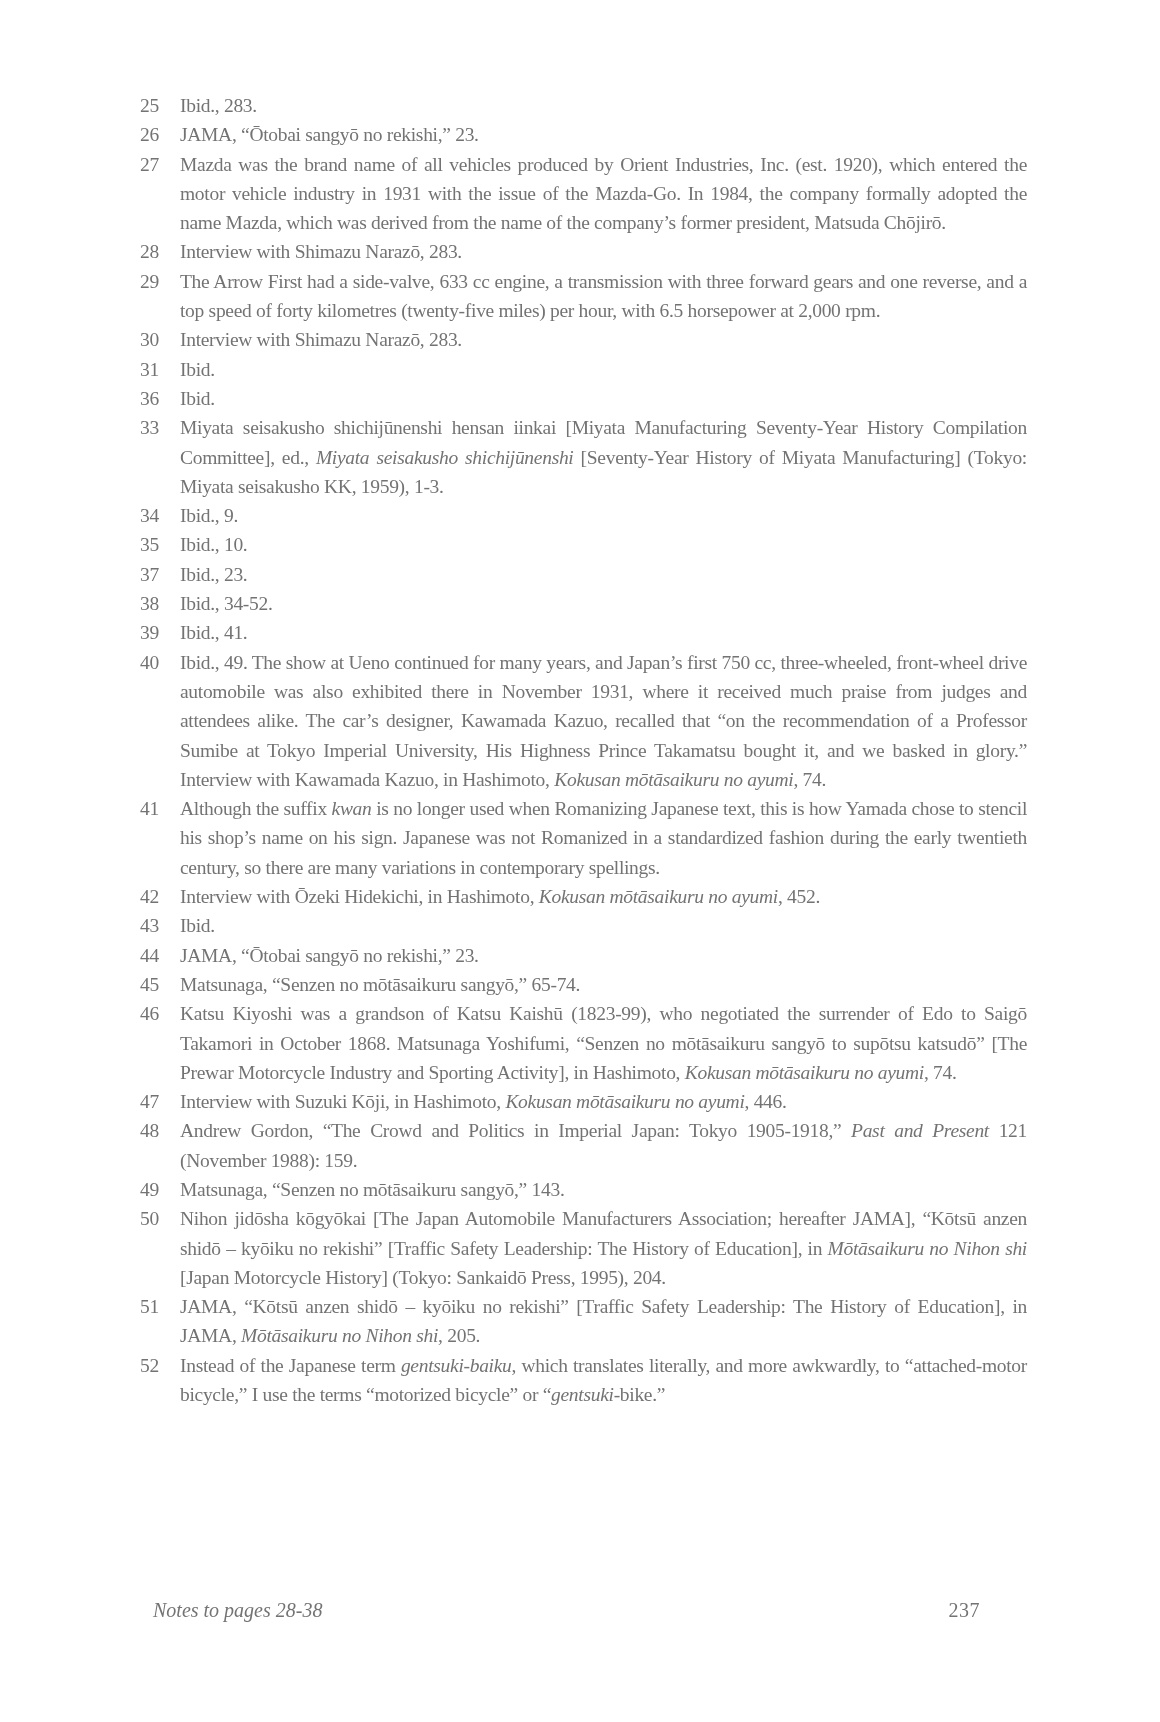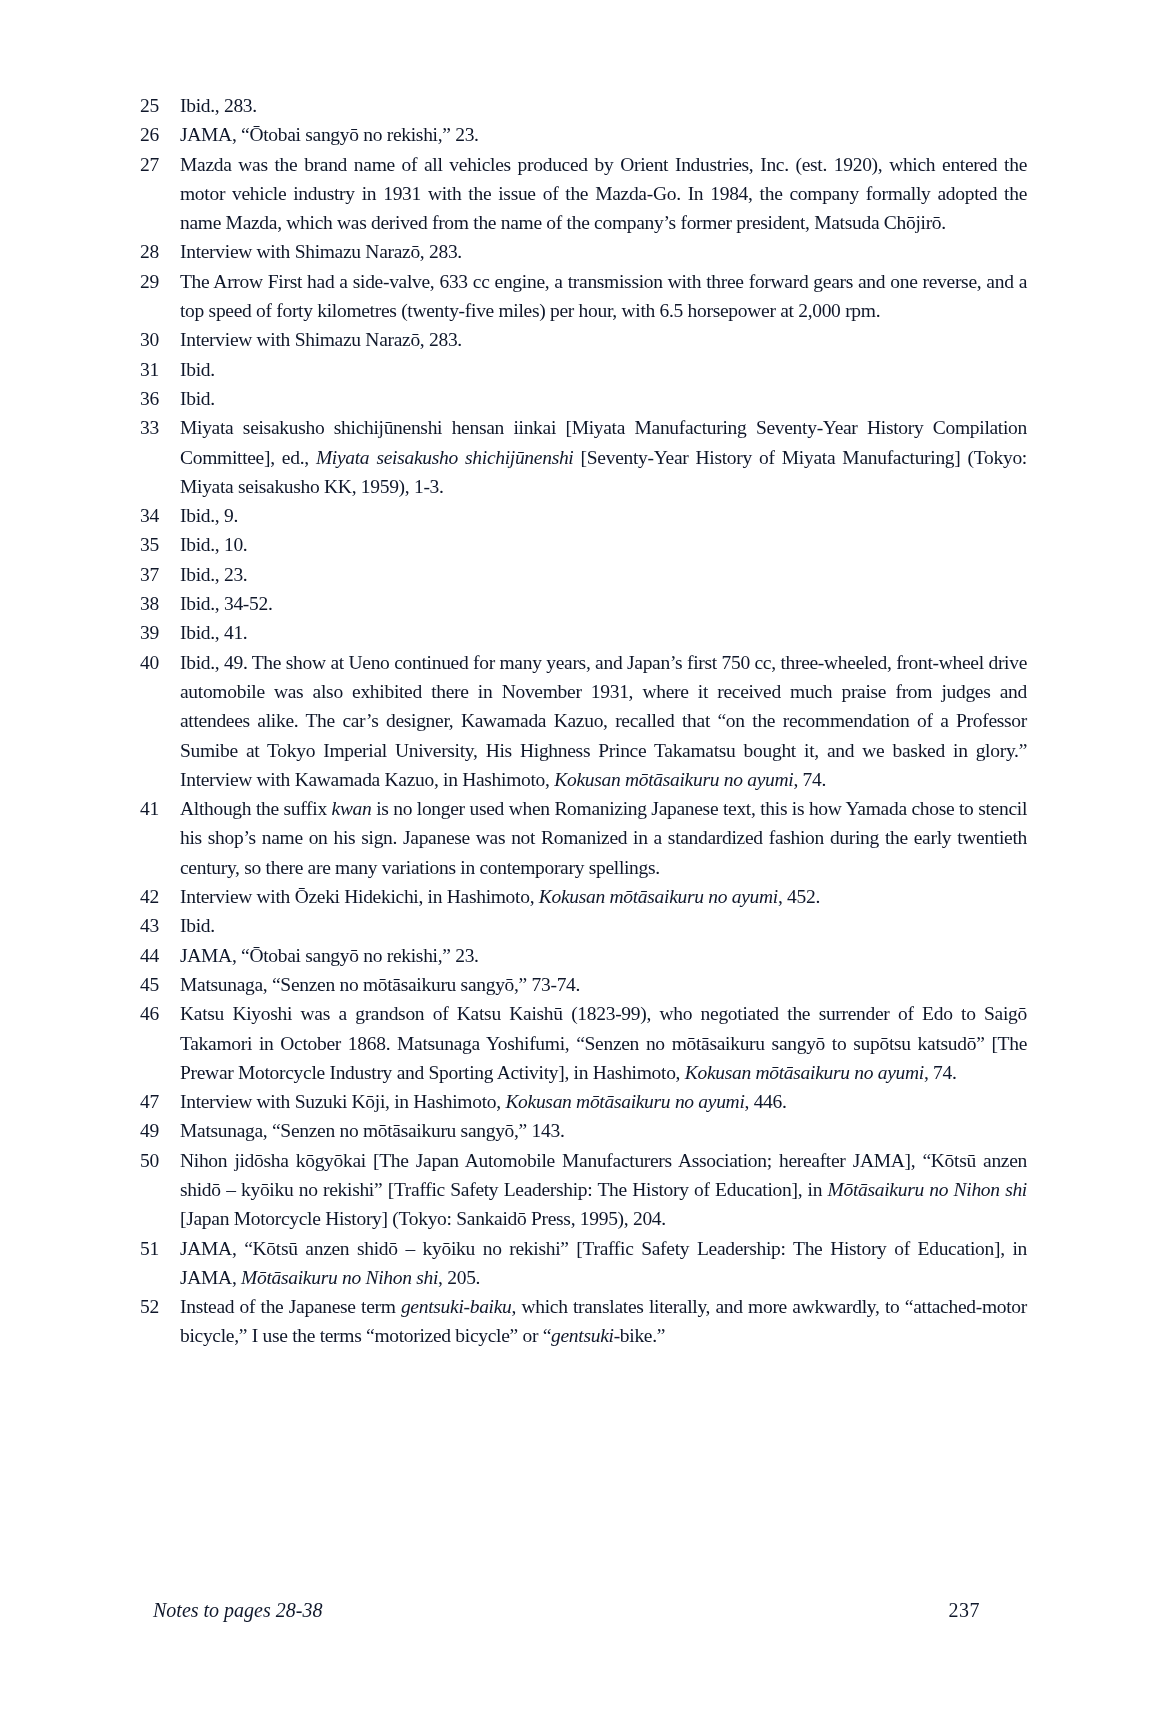--- a/index.html
+++ b/index.html
@@ -2,21 +2,21 @@
 <html><head>
 <meta charset="utf-8">
 <style>
   html, body { margin: 0; padding: 0; background: #ffffff; }
   .page {
     position: relative;
     width: 1160px;
     height: 1722px;
     background: #ffffff;
     font-family: "Liberation Serif", "DejaVu Serif", serif;
-    color: #0f172a;
+    color: #737373;
     overflow: hidden;
   }
   .notes {
     position: absolute;
     top: 91px;
     left: 140px;
     right: 133px;
   }
   .note {
     display: flex;
@@ -125,29 +125,33 @@
       <div class="note">
         <span class="num">43</span>
         <div class="txt"><span>Ibid.</span></div>
       </div>
       <div class="note">
         <span class="num">44</span>
         <div class="txt"><span>JAMA, “Ōtobai sangyō no rekishi,” 23.</span></div>
       </div>
       <div class="note">
         <span class="num">45</span>
-        <div class="txt"><span>Matsunaga, “Senzen no mōtāsaikuru sangyō,” 73-74.</span></div>
+        <div class="txt"><span>Matsunaga, “Senzen no mōtāsaikuru sangyō,” 65-74.</span></div>
       </div>
       <div class="note">
         <span class="num">46</span>
         <div class="txt"><span>Katsu Kiyoshi was a grandson of Katsu Kaishū (1823-99), who negotiated the surrender of Edo to Saigō Takamori in October 1868. Matsunaga Yoshifumi, “Senzen no mōtāsaikuru sangyō to supōtsu katsudō” [The Prewar Motorcycle Industry and Sporting Activity], in Hashimoto, </span><em>Kokusan mōtāsaikuru no ayumi</em><span>, 74.</span></div>
       </div>
       <div class="note">
         <span class="num">47</span>
         <div class="txt"><span>Interview with Suzuki Kōji, in Hashimoto, </span><em>Kokusan mōtāsaikuru no ayumi</em><span>, 446.</span></div>
+      </div>
+      <div class="note">
+        <span class="num">48</span>
+        <div class="txt"><span>Andrew Gordon, “The Crowd and Politics in Imperial Japan: Tokyo 1905-1918,” </span><em>Past and Present</em><span> 121 (November 1988): 159.</span></div>
       </div>
       <div class="note">
         <span class="num">49</span>
         <div class="txt"><span>Matsunaga, “Senzen no mōtāsaikuru sangyō,” 143.</span></div>
       </div>
       <div class="note">
         <span class="num">50</span>
         <div class="txt"><span>Nihon jidōsha kōgyōkai [The Japan Automobile Manufacturers Association; hereafter JAMA], “Kōtsū anzen shidō – kyōiku no rekishi” [Traffic Safety Leadership: The History of Education], in </span><em>Mōtāsaikuru no Nihon shi</em><span> [Japan Motorcycle History] (Tokyo: Sankaidō Press, 1995), 204.</span></div>
       </div>
       <div class="note">

